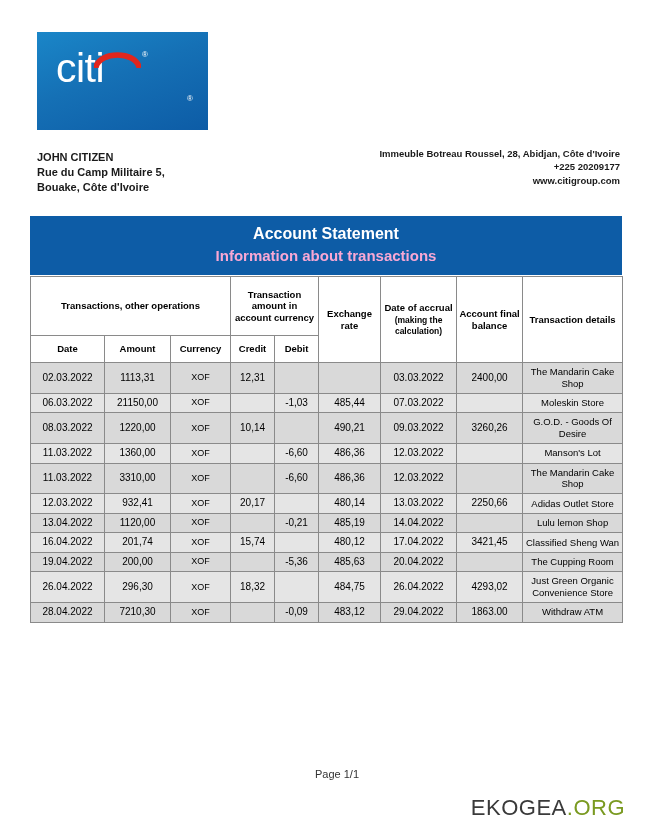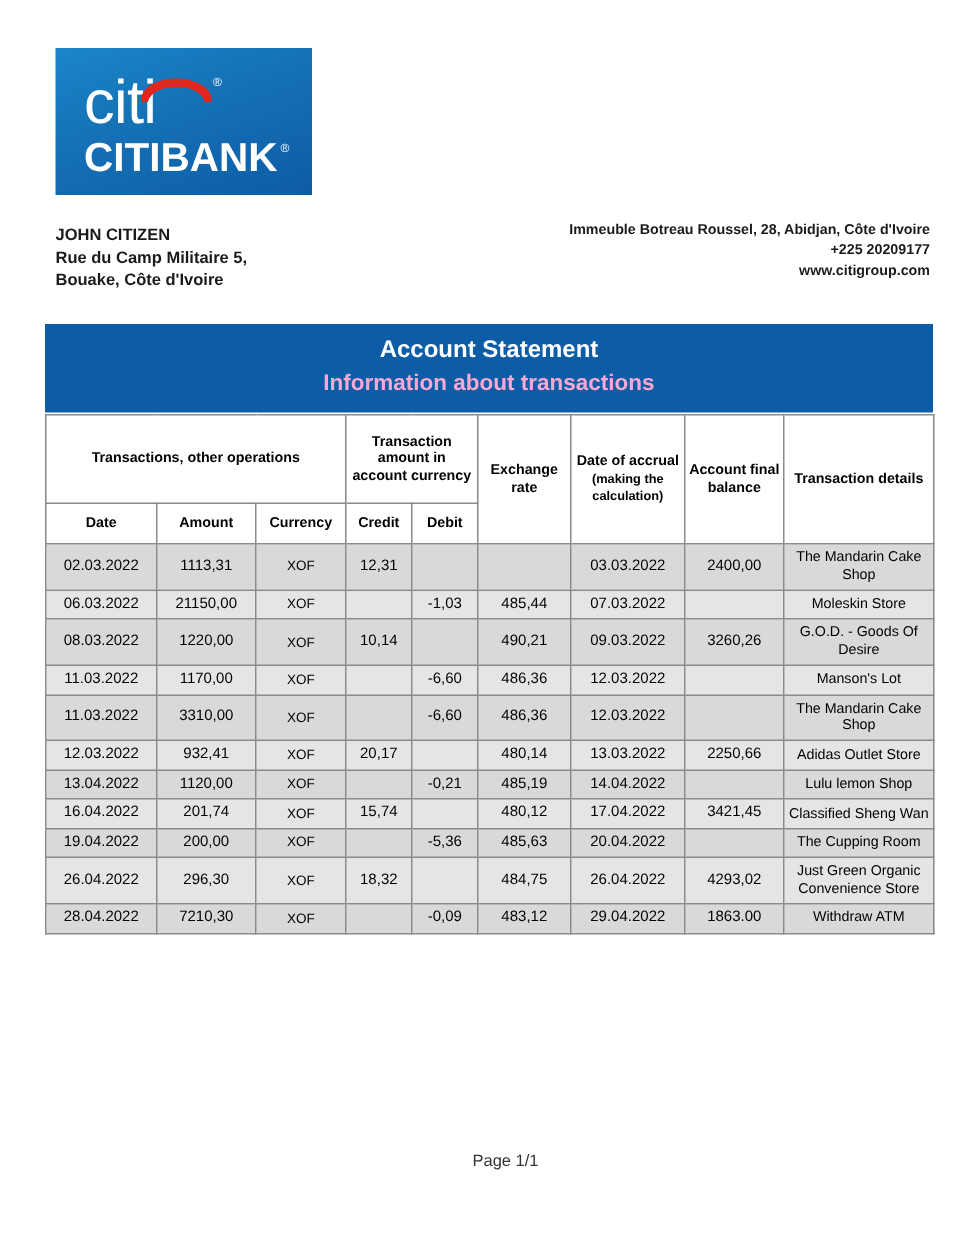--- a/index.html
+++ b/index.html
@@ -201,21 +201,20 @@
 
 <div class="page">
 
   <div class="logo-wrap">
     <div class="logo-box">
       <div class="logo-citi">citi</div>
       <svg class="logo-arc" viewBox="0 0 47 22">
         <path d="M2,21 C6,5 41,5 45,21" stroke="#e0261d" stroke-width="5.5" fill="none" stroke-linecap="round"></path>
       </svg>
       <div class="logo-reg1">®</div>
-      <div class="logo-citibank">CITIBANK</div>
       <div class="logo-reg2">®</div>
     </div>
   </div>
 
   <div class="customer-block">
     <div>JOHN CITIZEN</div>
     <div>Rue du Camp Militaire 5,</div>
     <div>Bouake, Côte d'Ivoire</div>
   </div>
 
@@ -291,21 +290,21 @@
           <td class="cur">XOF</td>
           <td>10,14</td>
           <td></td>
           <td>490,21</td>
           <td>09.03.2022</td>
           <td>3260,26</td>
           <td class="details">G.O.D. - Goods Of Desire</td>
         </tr>
         <tr class="plain">
           <td>11.03.2022</td>
-          <td>1170,00</td>
+          <td>1360,00</td>
           <td class="cur">XOF</td>
           <td></td>
           <td>-6,60</td>
           <td>486,36</td>
           <td>12.03.2022</td>
           <td></td>
           <td class="details">Manson's Lot</td>
         </tr>
         <tr class="alt">
           <td>11.03.2022</td>
@@ -381,14 +380,17 @@
           <td>-0,09</td>
           <td>483,12</td>
           <td>29.04.2022</td>
           <td>1863.00</td>
           <td class="details">Withdraw ATM</td>
         </tr>
       </tbody>
   </table>
 
   <div class="page-num">Page 1/1</div>
+  <div class="watermark">
+    <span class="wm-dark">EKOGEA</span><span class="wm-green">.ORG</span>
+  </div>
 
 </div>
 
 </body></html>

